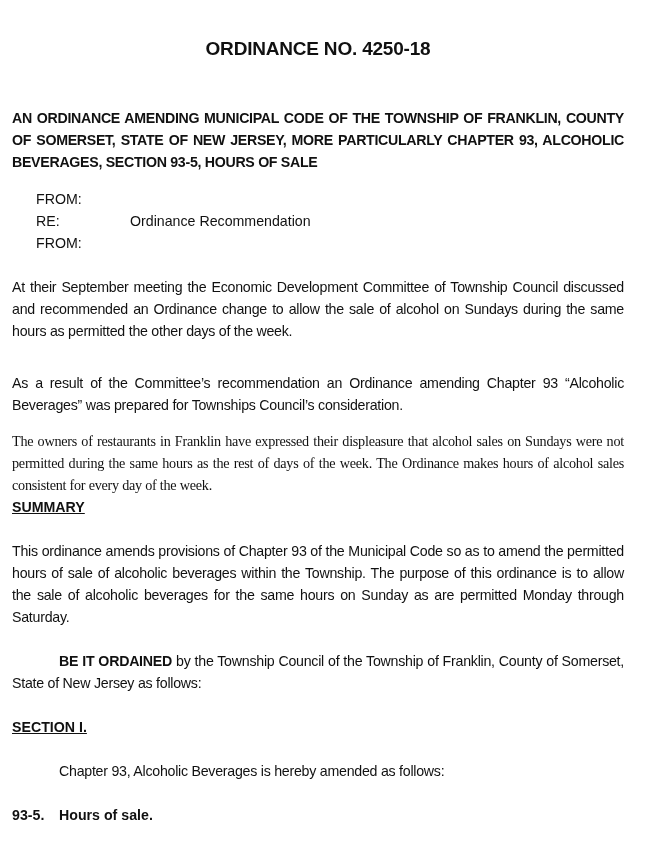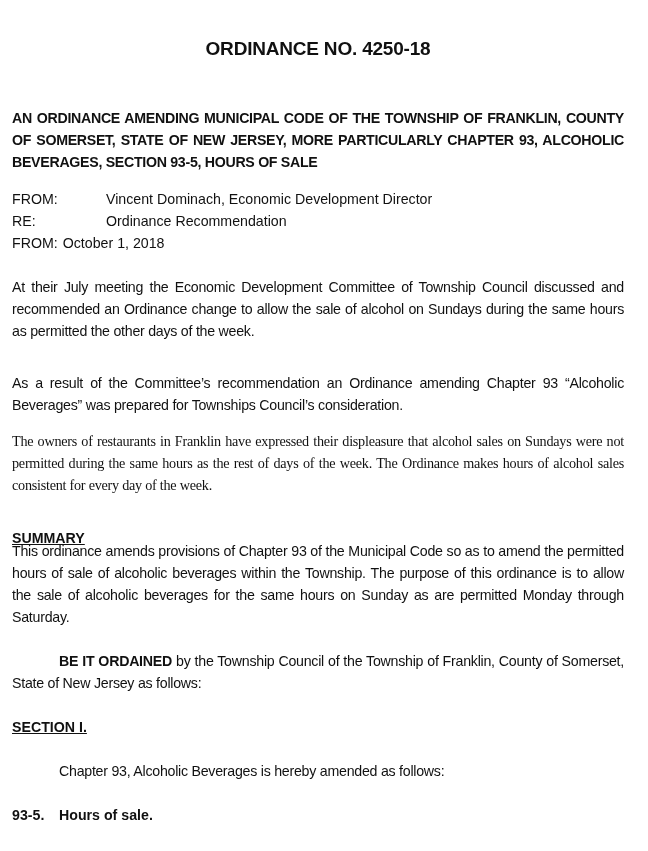--- a/index.html
+++ b/index.html
@@ -40,20 +40,21 @@
     .heading {
       top: 107px;
       font-weight: bold;
       line-height: 22px;
       text-align: justify;
       letter-spacing: -0.3px;
     }
     .memo {
       top: 188px;
       line-height: 22px;
+      margin-left: 24px;
     }
     .memo-row {
       display: flex;
       height: 22px;
       white-space: nowrap;
     }
     .memo-label {
       width: 94px;
       flex: none;
     }
@@ -67,21 +68,20 @@
       letter-spacing: -0.25px;
     }
     .p1 { top: 276px; }
     .p2 { top: 372px; }
     .p3 { top: 430px; font-family: Liberation Serif, serif; }
     .summary-heading {
       top: 496px;
       font-weight: bold;
       text-decoration: underline;
       line-height: 22px;
-      margin-top: 31px;
     }
     .p4 { top: 540px; }
     .p5 { top: 650px; }
     .p5 .indent { display: inline-block; width: 47px; }
     .p5 b { font-weight: bold; }
     .section-heading {
       top: 716px;
       font-weight: bold;
       text-decoration: underline;
       line-height: 22px;
@@ -105,33 +105,31 @@
 
 <div class="page">
 
   <div class="title">ORDINANCE NO. 4250-18</div>
 
   <div class="line-block heading">AN ORDINANCE AMENDING MUNICIPAL CODE OF THE TOWNSHIP OF FRANKLIN, COUNTY OF SOMERSET, STATE OF NEW JERSEY, MORE PARTICULARLY CHAPTER 93, ALCOHOLIC BEVERAGES, SECTION 93-5, HOURS OF SALE</div>
 
   <div class="line-block memo">
     <div class="memo-row">
       <span class="memo-label">FROM:</span>
-      <span>Vincent Dominach, Economic Development Director</span>
     </div>
     <div class="memo-row">
       <span class="memo-label">RE:</span>
       <span>Ordinance Recommendation</span>
     </div>
     <div class="memo-row">
       <span class="memo-label date">FROM:</span>
-      <span>October 1, 2018</span>
     </div>
   </div>
 
-  <div class="line-block para p1">At their July meeting the Economic Development Committee of Township Council discussed and recommended an Ordinance change to allow the sale of alcohol on Sundays during the same hours as permitted the other days of the week.</div>
+  <div class="line-block para p1">At their September meeting the Economic Development Committee of Township Council discussed and recommended an Ordinance change to allow the sale of alcohol on Sundays during the same hours as permitted the other days of the week.</div>
   <div class="line-block para p2">As a result of the Committee’s recommendation an Ordinance amending Chapter 93 “Alcoholic Beverages” was prepared for Townships Council’s consideration.</div>
   <div class="line-block para p3">The owners of restaurants in Franklin have expressed their displeasure that alcohol sales on Sundays were not permitted during the same hours as the rest of days of the week.  The Ordinance makes hours of alcohol sales consistent for every day of the week.</div>
 
   <div class="line-block summary-heading">SUMMARY</div>
   <div class="line-block para p4">This ordinance amends provisions of Chapter 93 of the Municipal Code so as to amend the permitted hours of sale of alcoholic beverages within the Township.  The purpose of this ordinance is to allow the sale of alcoholic beverages for the same hours on Sunday as are permitted Monday through Saturday.</div>
 
   <div class="line-block para p5">
     <span class="indent"></span><b>BE IT ORDAINED</b><span> by the Township Council of the Township of Franklin, County of Somerset, State of New Jersey as follows:</span>
   </div>
 

